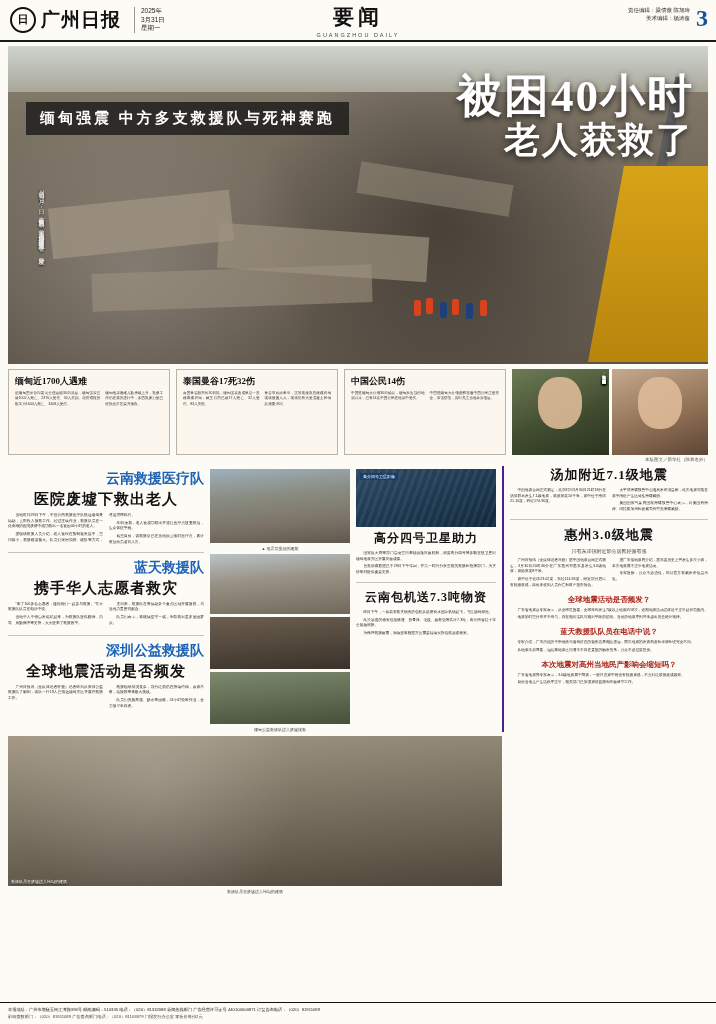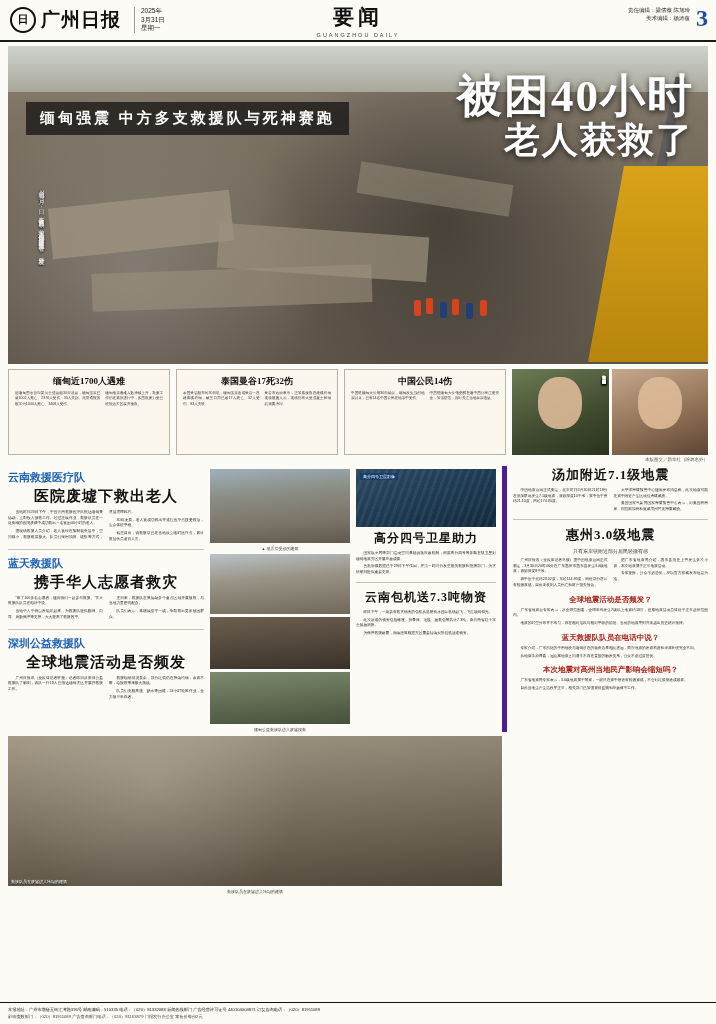--- a/index.html
+++ b/index.html
@@ -61,40 +61,40 @@
   }
   .workers{position:absolute;left:58%;top:252px;width:90px;height:26px;}
   .w{position:absolute;width:7px;height:16px;background:#d8421d;border-radius:2px;}
   .w.b{background:#1f3f7a;}
 
   
   .factrow{display:flex;gap:6px;margin:5px 8px 0 8px;align-items:flex-start;}
   .factbox{
     flex:1;border:1px solid #b9b2a5;background:#fbf7ee;padding:5px 6px;box-sizing:border-box;height:86px;overflow:hidden;
   }
-  .factbox h4{margin:0 0 3px 0;font-family:"Liberation Serif",serif;font-size:9px;text-align:center;font-weight:bold;}
+  .factbox h4{margin:0 0 3px 0;font-family:"Liberation Serif",serif;font-size:9px;text-align:left;font-weight:bold;}
   .factbox .cols{display:flex;gap:5px;}
   .factbox p{margin:0;font-size:3.6px;line-height:1.5;text-align:justify;color:#333;}
   .photo-pair{width:196px;height:86px;display:flex;gap:3px;position:relative;}
   .ph{flex:1;position:relative;overflow:hidden;background:#8a7f6e;}
   .ph.p1{background:linear-gradient(160deg,#6d7b55,#3f4a2e 60%,#2b3320);}
   .ph.p2{background:linear-gradient(160deg,#c6a98e,#8c6d52 60%,#5c4636);}
   .ph .face{position:absolute;left:50%;top:40%;transform:translate(-50%,-50%);width:44px;height:52px;border-radius:45%;background:rgba(222,186,152,.9);}
   .ph-cap{position:absolute;right:2px;top:3px;writing-mode:vertical-rl;color:#fff;font-size:4px;line-height:1.4;text-shadow:0 1px 2px #000;}
   .hero-src{text-align:right;font-size:4.5px;color:#555;margin:2px 8px 0 0;}
 
   
   .grid{display:flex;gap:6px;margin:4px 8px 0 8px;}
   .col{box-sizing:border-box;}
   .col1{width:196px;}
   .col2{width:140px;}
   .col3{width:140px;}
-  .col4{width:206px;border-left:5px solid #4c1d95;padding-left:6px;}
-
-  .kicker{color:#1b61b5;font-family:"Liberation Serif",serif;font-size:11px;font-weight:bold;text-align:left;margin:4px 0 2px;}
+  .col4{width:206px;border-left:2px solid #4c1d95;padding-left:6px;}
+
+  .kicker{color:#1b61b5;font-family:"Liberation Serif",serif;font-size:14px;font-weight:bold;text-align:right;margin:4px 0 2px;}
   .arttitle{font-family:"Liberation Serif",serif;font-size:15px;font-weight:bold;text-align:center;margin:0 0 4px;letter-spacing:1px;}
   .arttitle.sm{font-size:12px;}
   .sub{font-size:5px;text-align:center;color:#444;margin:0 0 4px;}
   .body2{column-count:2;column-gap:6px;font-size:3.7px;line-height:1.55;text-align:justify;color:#262626;}
   .body1{font-size:3.7px;line-height:1.55;text-align:justify;color:#262626;}
   .body2 p,.body1 p{margin:0 0 2px;text-indent:2em;}
   .rule{border-top:1px solid #c9c3b6;margin:6px 0;}
 
   .imgbox{position:relative;width:100%;overflow:hidden;margin:3px 0;}
   .imgcap{font-size:4px;color:#444;text-align:center;margin-top:2px;}

